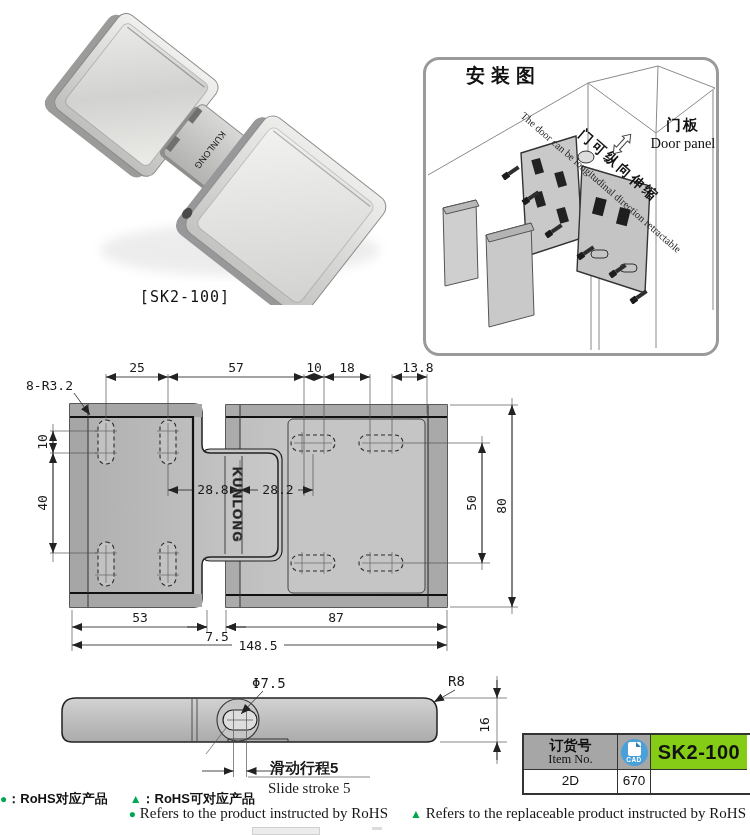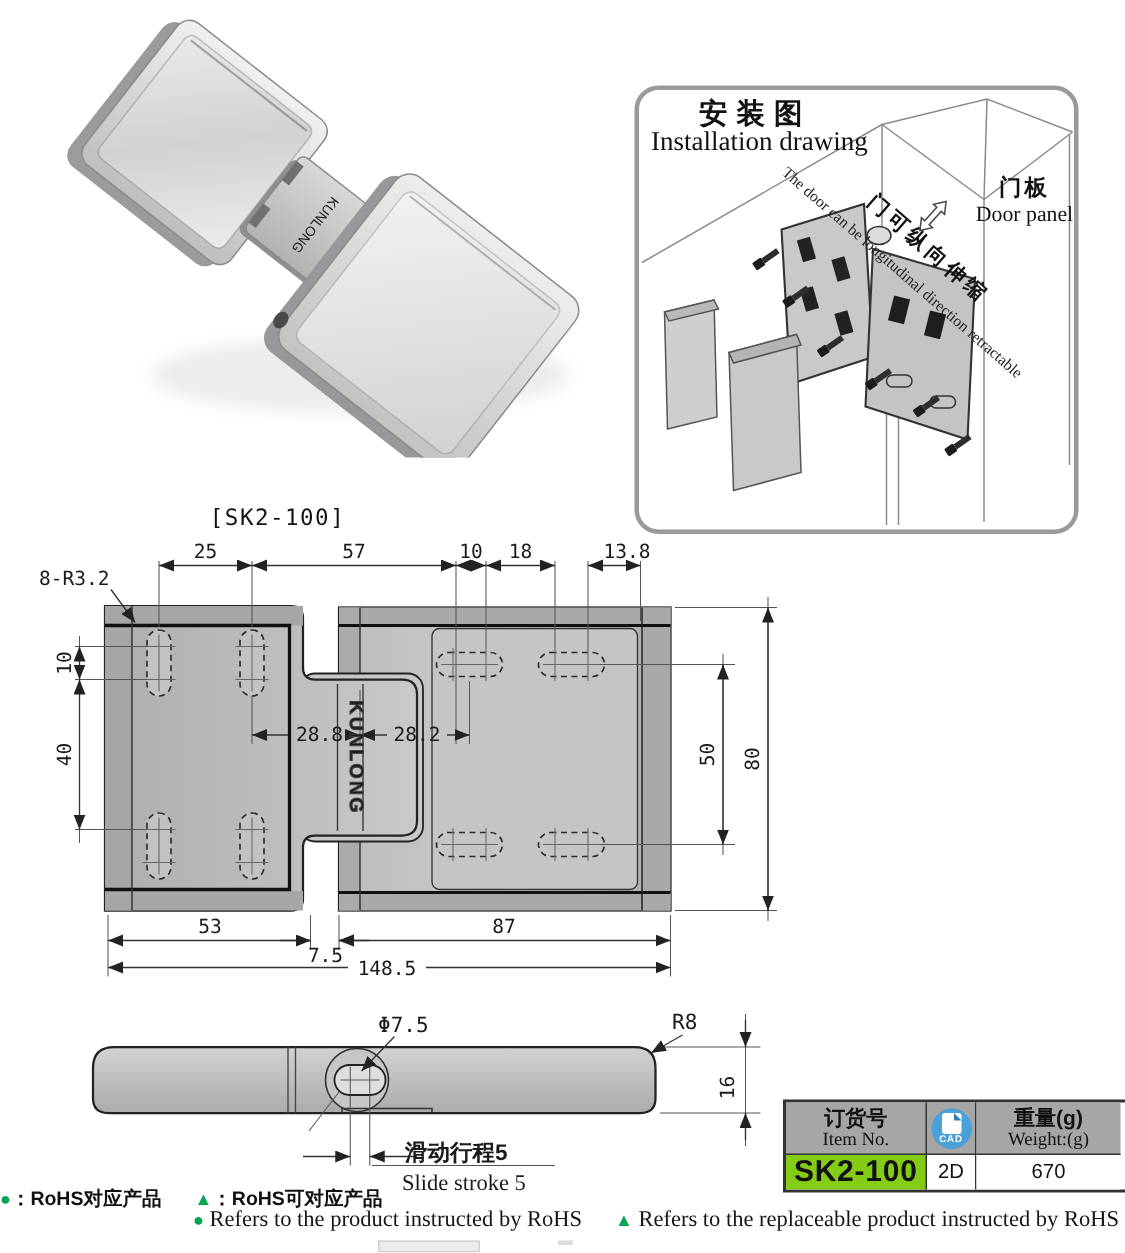--- a/index.html
+++ b/index.html
@@ -17,21 +17,21 @@
   .door-frame .en{font-family:"Liberation Serif",serif;font-size:14.5px;}
   .door-panel{left:222px;top:56px;width:70px;text-align:center;}
   .door-panel .zh{font-size:15px;letter-spacing:2px;}
   .door-panel .en{font-family:"Liberation Serif",serif;font-size:14.5px;}
   .note-en{left:100px;top:50px;transform-origin:0 0;transform:rotate(41deg);
     font-family:"Liberation Serif",serif;font-size:10.5px;white-space:nowrap;color:#222;}
   .note-zh{left:160px;top:66px;transform-origin:0 0;transform:rotate(41deg);
     font-size:14px;font-weight:bold;letter-spacing:3px;white-space:nowrap;}
   
   #model-label{left:133px;top:288px;width:104px;text-align:center;
-    font-family:"DejaVu Sans Mono",monospace;font-size:15px;letter-spacing:1px;margin-top:48px;}
+    font-family:"DejaVu Sans Mono",monospace;font-size:15px;letter-spacing:1px;}
   
   #spec-table{left:522px;top:733px;width:227px;border:2px solid #333;
     display:grid;grid-template-columns:94px 33px 96px;grid-template-rows:35px 23px;}
   #spec-table>div{border-right:1px solid #333;border-bottom:1px solid #333;
     display:flex;flex-direction:column;align-items:center;justify-content:center;line-height:1.05;}
   #spec-table>div:nth-child(3n){border-right:none;}
   #spec-table>div:nth-child(n+4){border-bottom:none;}
   .th{background:#a6a6a6;}
   .th .zh{font-size:14px;font-weight:bold;}
   .th .en{font-family:"Liberation Serif",serif;font-size:12.5px;}
@@ -170,21 +170,20 @@
         <polygon points="17,148 50,140 52,218 19,226" fill="#cfcfcf" stroke="#555"></polygon>
         <polygon points="17,148 50,140 53,146 20,154" fill="#b9b9b9" stroke="#555"></polygon>
         <polygon points="60,175 105,163 108,255 63,267" fill="#c9c9c9" stroke="#555"></polygon>
         <polygon points="60,175 105,163 108,170 63,182" fill="#b4b4b4" stroke="#555"></polygon>
       </g>
       <g transform="translate(196,84) rotate(-48)">
         <path d="M-13,0 L-6,-5 L-6,-2 L6,-2 L6,-5 L13,0 L6,5 L6,2 L-6,2 L-6,5 Z" fill="#fff" stroke="#444"></path>
       </g>
     </svg>
     <div class="abs inst-title-zh">安装图</div>
-    <div class="abs inst-title-en">Installation drawing</div>
     <div class="abs door-panel">
       <div class="zh">门板</div>
       <div class="en">Door panel</div>
     </div>
     <div class="abs note-en">The door can be longitudinal direction retractable</div>
     <div class="abs note-zh">门可纵向伸缩</div>
   </div>
 
   <svg class="abs" style="left:20px;top:352px" width="500" height="315" viewBox="0 0 500 315">
     <defs>
@@ -343,24 +342,20 @@
       <div class="zh">订货号</div>
       <div class="en">Item No.</div>
     </div>
     <div class="th">
       <div class="cad-badge">
         <div class="cad-doc"></div>
         <div class="cad-fold"></div>
         <div class="cad-txt">CAD</div>
       </div>
     </div>
-    <div class="th">
-      <div class="zh">重量(g)</div>
-      <div class="en">Weight:(g)</div>
-    </div>
     <div class="cell-item">SK2-100</div>
     <div class="cell-plain">2D</div>
     <div class="cell-plain">670</div>
   </div>
 
   <div class="abs rohs1">
     <span class="sym">●</span><span>：RoHS对应产品</span><span class="gap"></span><span class="sym">▲</span><span>：RoHS可对应产品</span>
   </div>
   <div class="abs rohs2">
     <span class="sym">●</span><span> Refers to the product instructed by RoHS</span><span class="gap"></span><span class="sym">▲</span><span> Refers to the replaceable product instructed by RoHS</span>

